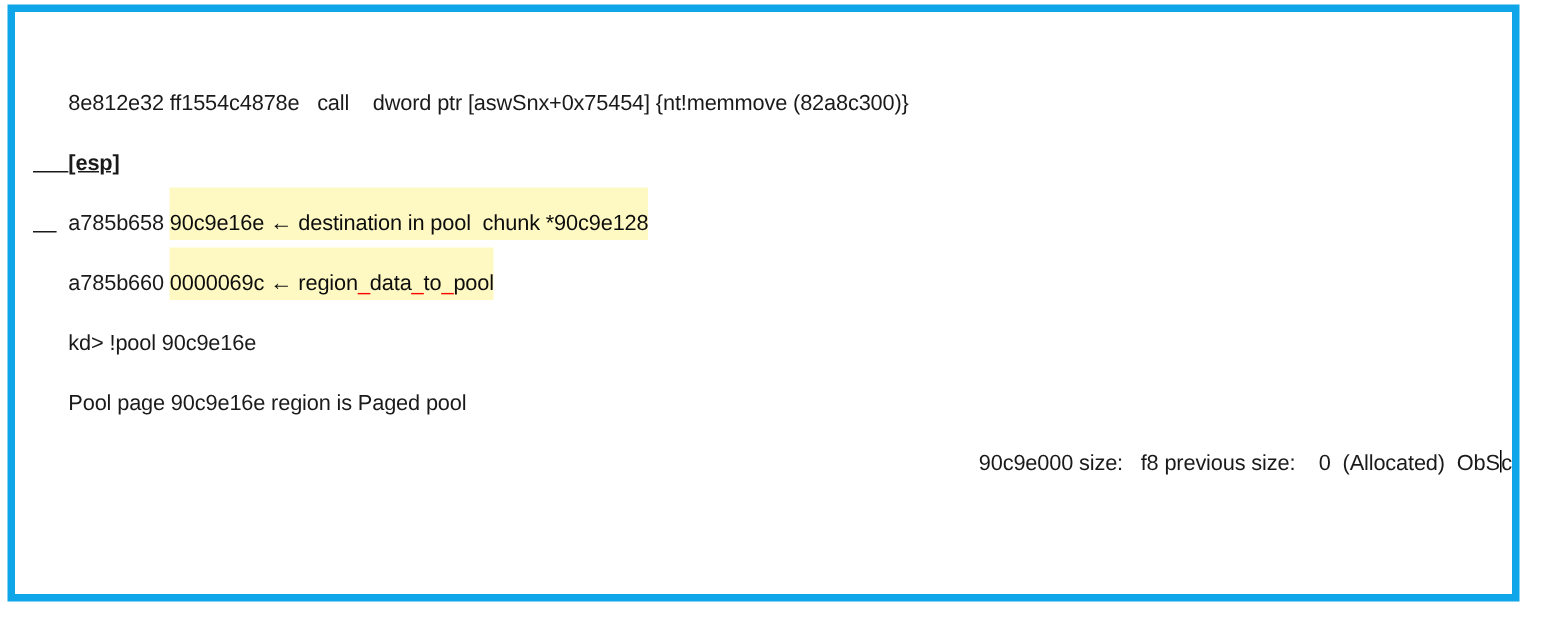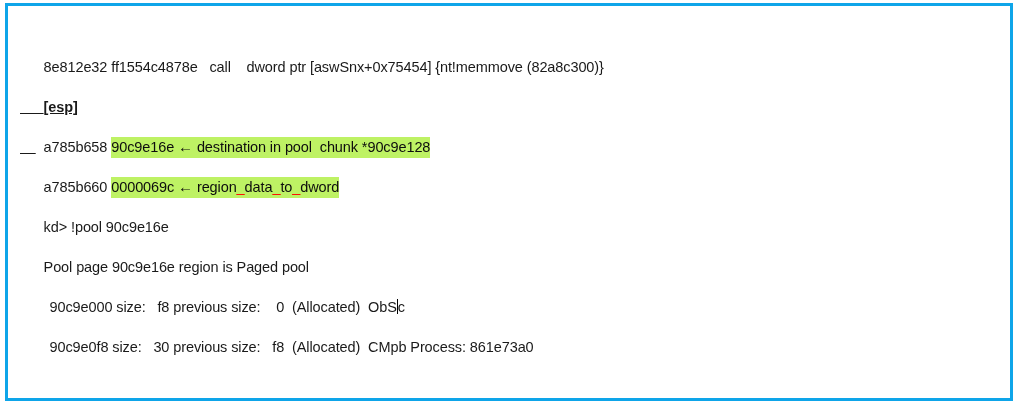--- a/index.html
+++ b/index.html
@@ -13,21 +13,21 @@
   }
   body {
     font-family: "Liberation Sans", sans-serif;
   }
   .frame {
     position: absolute;
     left: 5px;
     top: 3px;
     width: 1008px;
     height: 398px;
-    border: 3px solid #0ea5e9;
+    border: 5px solid #0ea5e9;
     box-sizing: border-box;
     background: #ffffff;
     overflow: hidden;
   }
   .lines {
     position: absolute;
     left: 0;
     top: 0;
     right: 0;
     bottom: 0;
@@ -39,28 +39,28 @@
     line-height: 40px;
     white-space: pre;
     font-size: 14.5px;
     color: #1a1a1a;
     letter-spacing: -0.1px;
     padding-left: 12px;
     box-sizing: border-box;
   }
   .line.first { height: 41px; line-height: 41px; }
   .line.bold { font-weight: bold; text-decoration: underline; }
-  .line.indent1 { padding-left: 14px; }
+  .line.indent1 { padding-left: 14px; text-align: right; }
   .line.nopad { padding-left: 0; }
 
   .seg { display: inline; }
   .hl {
-    background: #bef264;
+    background: #fef9c3;
     color: #0d0d0d;
-    padding: 2px 0 3px 0;
+    padding: 16px 0 3px 0;
     box-decoration-break: clone;
     -webkit-box-decoration-break: clone;
   }
   .hl .under { color: #ff0000; }
   .arrow { font-weight: bold; font-size: 15px; }
   .caret {
     display: inline-block;
     width: 1px;
     height: 15px;
     background: #000;
@@ -81,37 +81,34 @@
     <div class="line bold">
       <span class="seg">[esp]</span>
     </div>
 
     <div class="line">
       <span class="seg">a785b658 </span><span class="hl"><span>90c9e16e </span><span class="arrow">←</span><span> destination in pool  chunk *90c9e128</span></span>
     </div>
 
 
     <div class="line">
-      <span class="seg">a785b660 </span><span class="hl"><span>0000069c </span><span class="arrow">←</span><span> region</span><span class="under">_</span><span>data</span><span class="under">_</span><span>to</span><span class="under">_</span><span>dword</span></span>
+      <span class="seg">a785b660 </span><span class="hl"><span>0000069c </span><span class="arrow">←</span><span> region</span><span class="under">_</span><span>data</span><span class="under">_</span><span>to</span><span class="under">_</span><span>pool</span></span>
     </div>
 
     <div class="line">
       <span class="seg">kd&gt; !pool 90c9e16e</span>
     </div>
 
     <div class="line">
       <span class="seg">Pool page 90c9e16e region is Paged pool</span>
     </div>
 
     <div class="line indent1">
       <span class="seg"> 90c9e000 size:   f8 previous size:    0  (Allocated)  ObS</span><span class="caret"></span><span class="seg">c</span>
     </div>
 
-    <div class="line indent1">
-      <span class="seg"> 90c9e0f8 size:   30 previous size:   f8  (Allocated)  CMpb Process: 861e73a0</span>
-    </div>
 
     <div class="line nopad">
       
     </div>
 
   </div>
 </div>
 
 </body></html>

